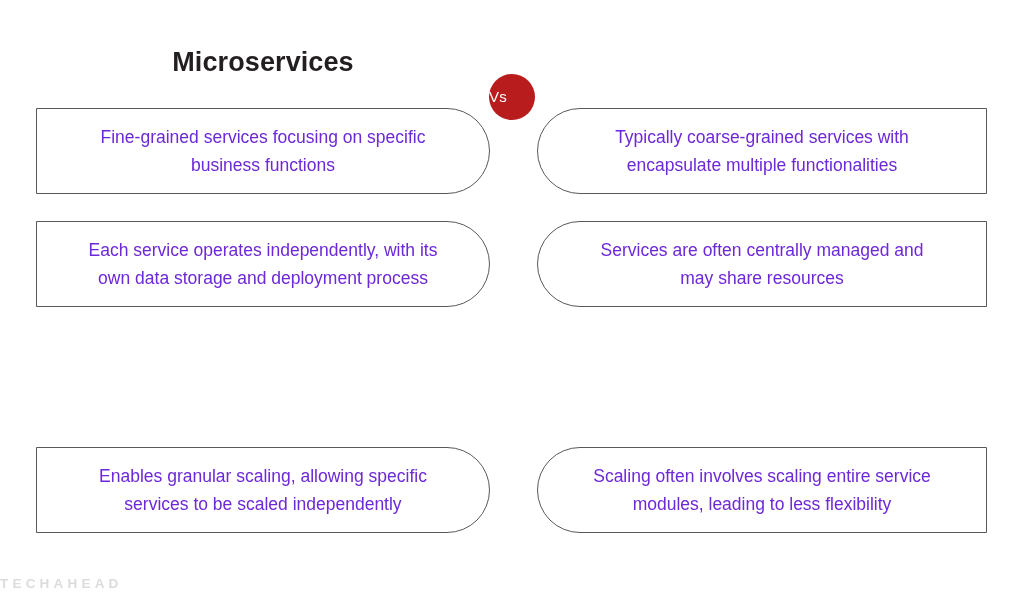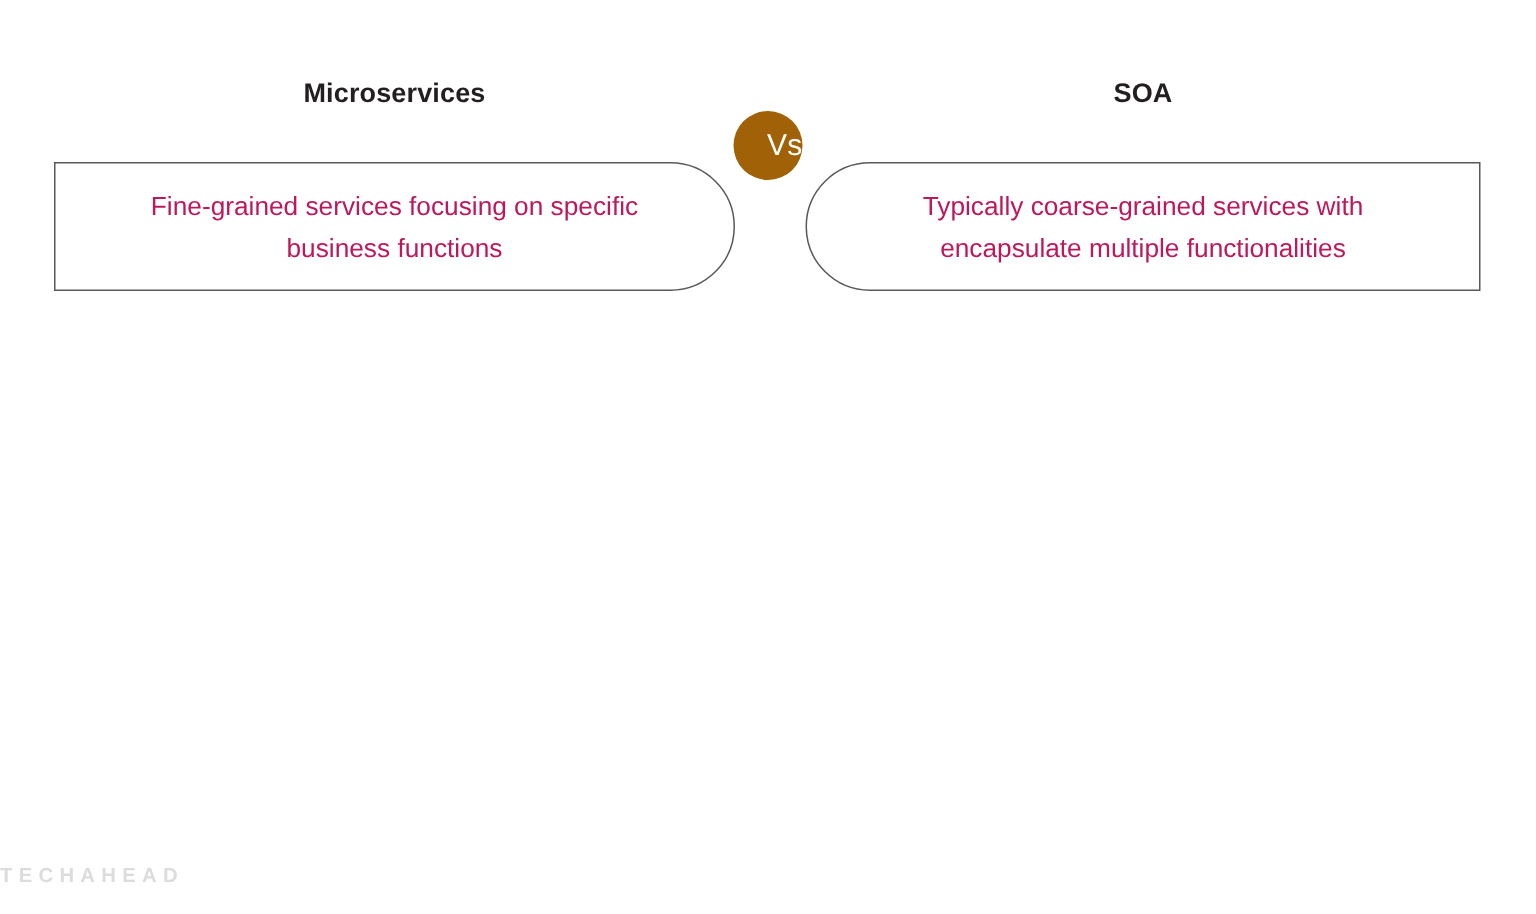--- a/index.html
+++ b/index.html
@@ -29,40 +29,40 @@
     top: 36px;
     width: 1024px;
     height: 52px;
   }
   .col-title {
     position: absolute;
     top: 0;
     height: 52px;
     line-height: 52px;
     text-align: center;
-    font-size: 18px;
+    font-size: 27px;
     font-weight: bold;
     color: #231f20;
     letter-spacing: 0.1px;
   }
   .col-title.left  { left: 36px;  width: 454px; }
   .col-title.right { left: 537px; width: 450px; }
 
   .vs-badge {
     position: absolute;
     left: 489px;
     top: 38px;
     width: 46px;
     height: 46px;
     border-radius: 50%;
-    background: #a16207;
+    background: #b91c1c;
     color: #ffffff;
-    font-size: 20px;
+    font-size: 15px;
     line-height: 46px;
-    text-align: right;
+    text-align: left;
     font-weight: normal;
     letter-spacing: 0.2px;
   }
 
   
   .rows {
     position: absolute;
     left: 0;
     top: 108px;
     width: 1024px;
@@ -95,21 +95,21 @@
   
   .card.right {
     left: 537px;
     width: 450px;
     border-radius: 43px 0 0 43px;
   }
 
   .card-text {
     font-size: 17.5px;
     line-height: 1.62;
-    color: #be185d;
+    color: #6d28d9;
     text-align: center;
     font-weight: normal;
   }
 
   
   .watermark {
     position: absolute;
     left: 0;
     bottom: 18px;
     width: 1024px;
@@ -123,36 +123,51 @@
 </head>
 <body>
 
 <div class="infographic">
 
   <div class="header">
     <div class="col-title left">Microservices</div>
 
     <div class="vs-badge">Vs</div>
 
-    <div class="col-title right">SOA</div>
   </div>
 
   <div class="rows">
 
     <div class="row">
       <div class="card left">
         <span class="card-text">Fine-grained services focusing on specific business functions</span>
       </div>
       <div class="card right">
         <span class="card-text">Typically coarse-grained services with encapsulate multiple functionalities</span>
       </div>
     </div>
 
+    <div class="row">
+      <div class="card left">
+        <span class="card-text">Each service operates independently, with its own data storage and deployment process</span>
+      </div>
+      <div class="card right">
+        <span class="card-text">Services are often centrally managed and may share resources</span>
+      </div>
+    </div>
 
     <div class="row">
     </div>
 
+    <div class="row">
+      <div class="card left">
+        <span class="card-text">Enables granular scaling, allowing specific services to be scaled independently</span>
+      </div>
+      <div class="card right">
+        <span class="card-text">Scaling often involves scaling entire service modules, leading to less flexibility</span>
+      </div>
+    </div>
 
   </div>
 
   <div class="watermark">TECHAHEAD</div>
 
 </div>
 
 </body></html>

